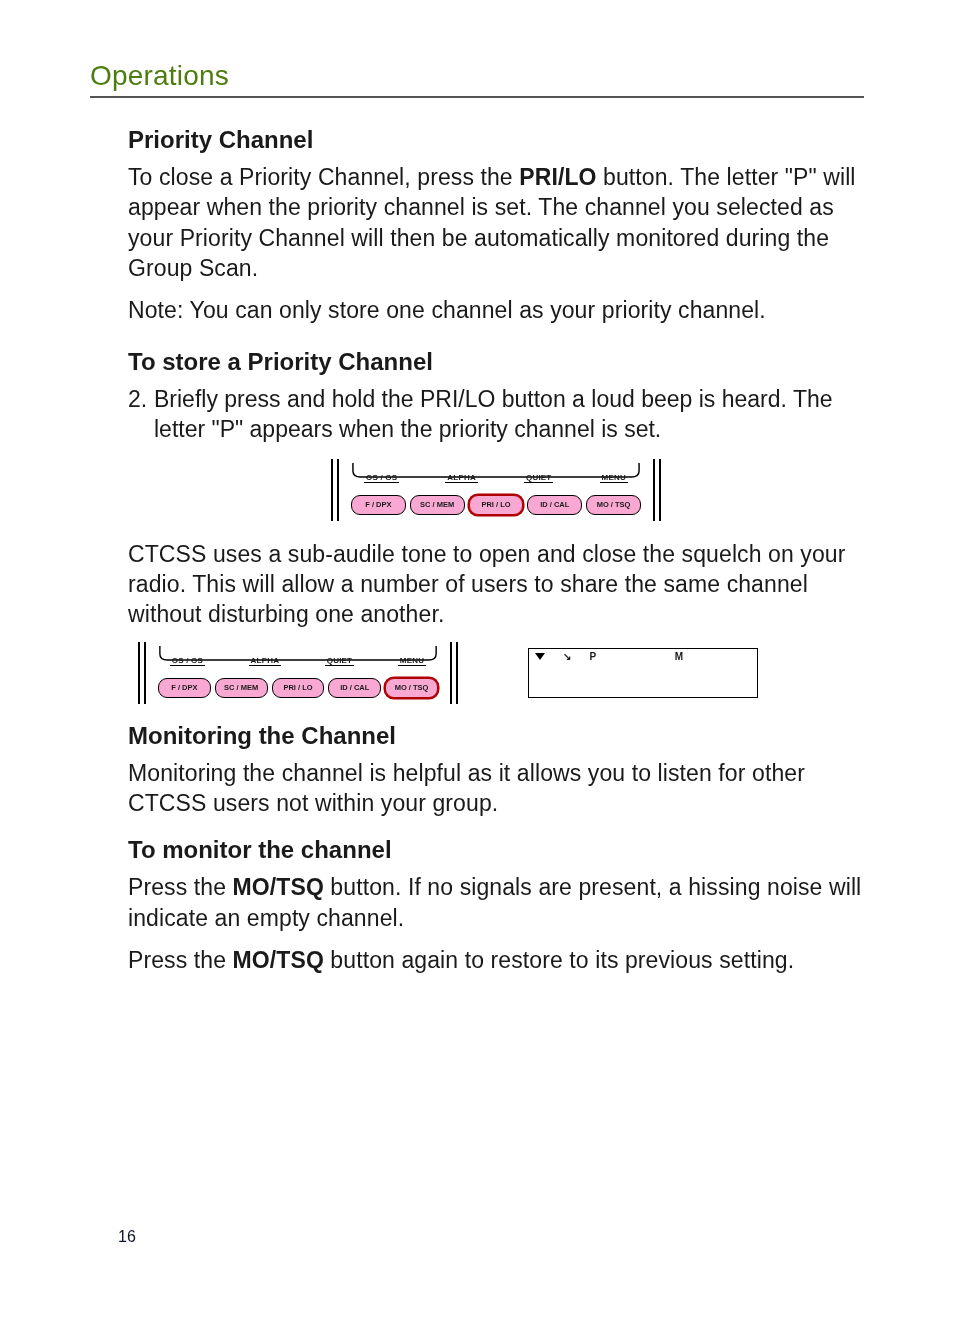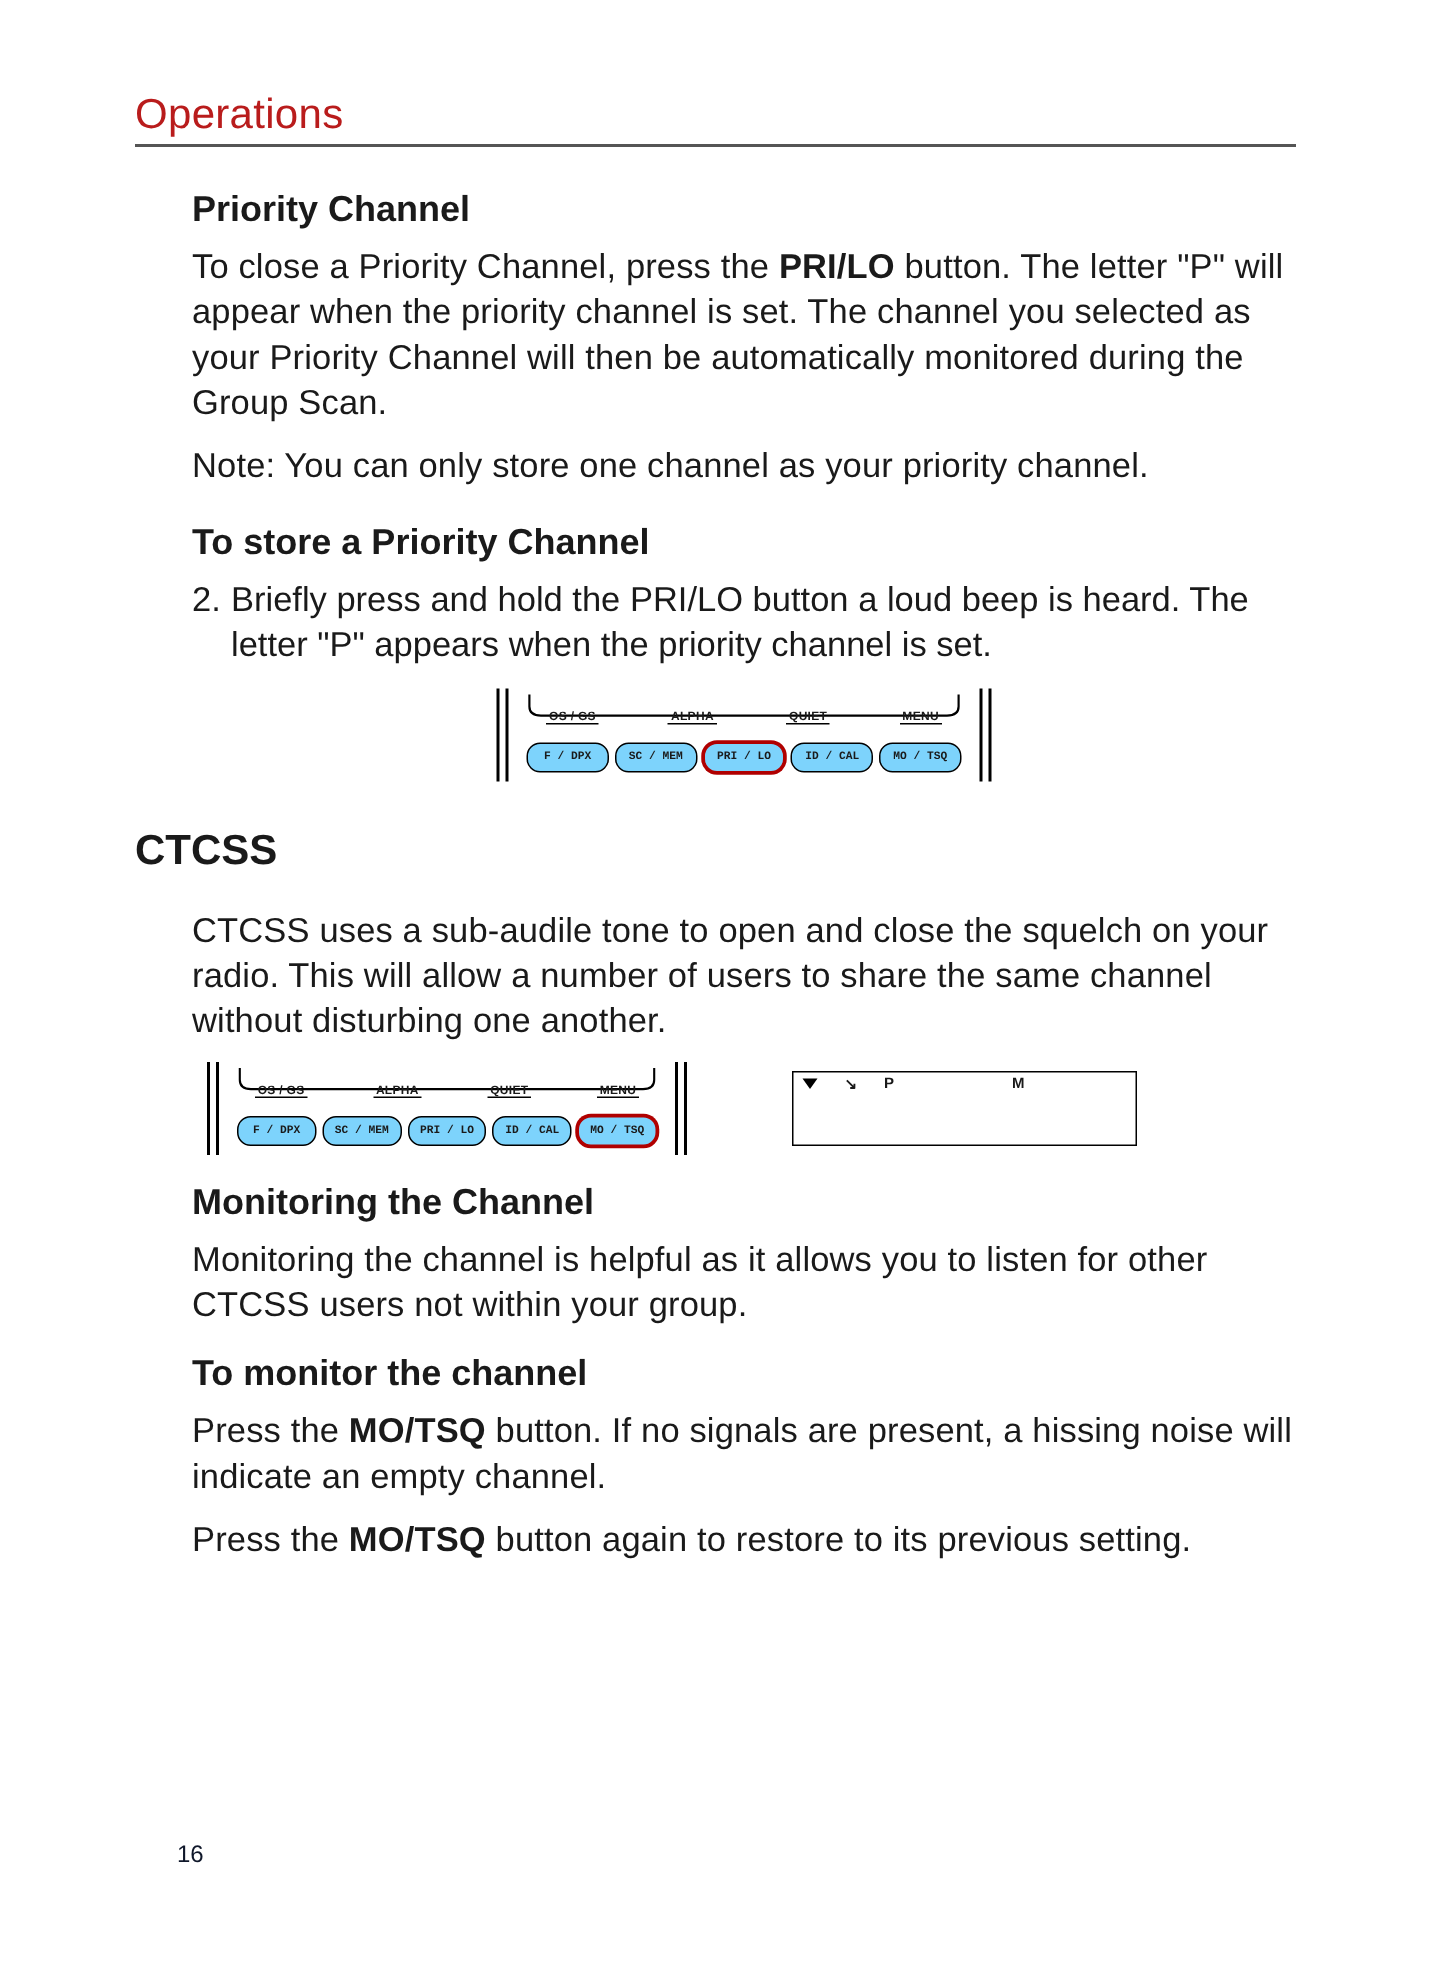--- a/index.html
+++ b/index.html
@@ -12,21 +12,21 @@
     font-family: "Helvetica Neue", Helvetica, Arial, sans-serif;
     color: #1a1a1a;
     -webkit-font-smoothing: antialiased;
   }
   .page {
     box-sizing: border-box;
     padding: 60px 90px 0 90px;
   }
   .running-head {
     font-size: 28px;
-    color: #b91c1c;
+    color: #4d7c0f;
     font-weight: 400;
     letter-spacing: 0.2px;
     padding-bottom: 4px;
     border-bottom: 2px solid #555;
     margin-bottom: 28px;
   }
   .section-indent {
     padding-left: 38px;
   }
   .h3 {
@@ -130,23 +130,23 @@
   .btn{
     flex:1;
     height:18px;
     border:1.5px solid #000;
     border-radius:9px;
     display:flex;
     align-items:center;
     justify-content:center;
     font-size:7.5px;
     font-weight:700;
-    font-family: Liberation Mono, monospace;
+    font-family: Liberation Sans, sans-serif;
     position:relative;
-    background:#7dd3fc;
+    background:#f9a8d4;
   }
   .btn.hl{
     box-shadow: 0 0 0 1.5px #b00000;
     border-color:#b00000;
   }
   
   .lcd{
     width:230px;
     height:50px;
     border:1.5px solid #000;
@@ -266,21 +266,20 @@
             <div class="btn">SC / MEM</div>
             <div class="btn hl">PRI / LO</div>
             <div class="btn">ID / CAL</div>
             <div class="btn">MO / TSQ</div>
           </div>
         </div>
       </div>
     </div>
   </div>
 
-  <p class="h2">CTCSS</p>
 
   <div class="section-indent">
     <p class="body">CTCSS uses a sub-audile tone to open and close the squelch on your radio. This will allow a number of users to share the same channel without disturbing one another.</p>
 
     <div class="fig-row2">
       <div class="panel" style="width:320px">
         <div class="panel-inner">
           <div class="edge-curve">
             <svg viewBox="0 0 300 18" preserveAspectRatio="none">
                 <path d="M2 2 L2 10 Q2 16 10 16 L290 16 Q298 16 298 10 L298 2" fill="none" stroke="#000" stroke-width="1.5"></path>

